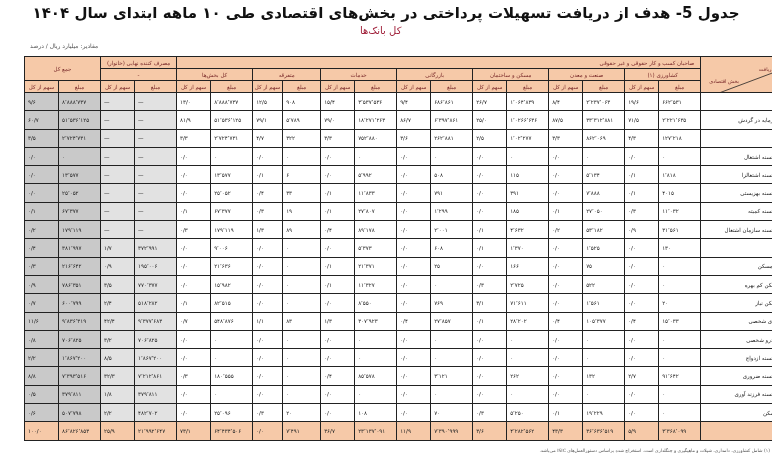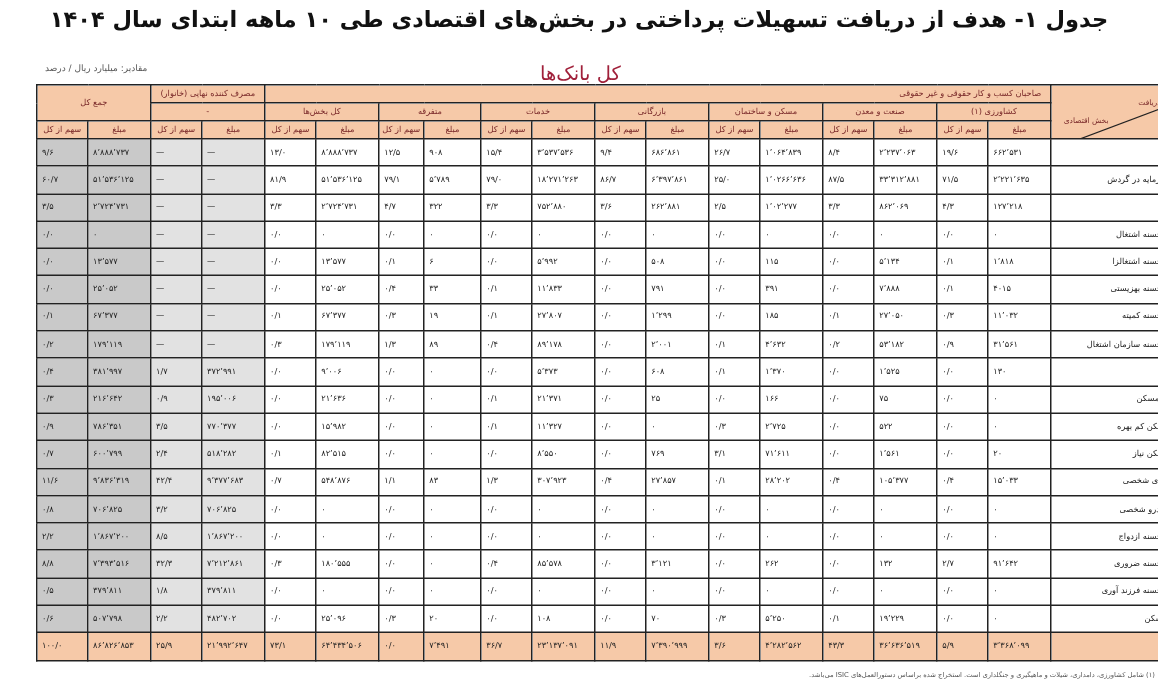--- a/index.html
+++ b/index.html
@@ -1,39 +1,39 @@
 <!DOCTYPE html>
 <html><head>
 <meta charset="utf-8">
 <style>
   html, body { margin:0; padding:0; background:#ffffff; }
   body { width:772px; height:456px; overflow:hidden; position:relative; font-family:"DejaVu Sans", sans-serif; }
   .title { position:absolute; top:4px; left:0; width:772px; text-align:center; direction:rtl; font-family:"DejaVu Sans", sans-serif; font-weight:bold; font-size:15px; color:#111; }
   .unit { position:absolute; top:42px; left:30px; font-size:6px; color:#555; direction:rtl; }
-  .banks { position:absolute; top:42px; left:360px; font-size:13px; color:#a0203a; direction:rtl; }
+  .banks { position:absolute; top:25px; left:360px; font-size:10px; color:#a0203a; direction:rtl; }
   table { position:absolute; top:56px; left:24px; width:746px; border-collapse:collapse; direction:rtl; table-layout:fixed; }
   td, th { border:1px solid #222; font-size:5.5px; height:17.3px; padding:0 2px; text-align:center; color:#222; overflow:hidden; white-space:nowrap; font-weight:normal; }
   th { background:#f6c9a8; color:#7a2a2a; height:11px; }
   th.group { text-align:right; padding-right:6px; }
   td.label { text-align:right; padding-right:4px; font-size:5.5px; }
   td.num { text-align:left; padding-left:3px; }
   td.hh { background:#e2e2e2; }
   td.tot { background:#c9c9c9; }
   tr.sum td { background:#f6c9a8; }
   th.tot-h { background:#f6c9a8; }
   .corner { position:relative; height:24px; }
   .corner .a { position:absolute; top:3px; right:3px; font-size:5px; }
   .corner .b { position:absolute; bottom:3px; left:6px; font-size:5px; }
   .corner svg { position:absolute; top:0; left:0; }
   .note { position:absolute; left:24px; width:746px; direction:rtl; font-size:4.5px; color:#555; }
 </style>
 </head>
 <body>
 
-<div class="title">جدول ۱- هدف از دریافت تسهیلات پرداختی در بخش‌های اقتصادی طی ۱۰ ماهه ابتدای سال ۱۴۰۴</div>
+<div class="title">جدول 5- هدف از دریافت تسهیلات پرداختی در بخش‌های اقتصادی طی ۱۰ ماهه ابتدای سال ۱۴۰۴</div>
 <div class="unit">مقادیر: میلیارد ریال / درصد</div>
 <div class="banks">کل بانک‌ها</div>
 
 <table>
   <colgroup>
     <col style="width:96px">
     <col style="width:42px">
       <col style="width:34px">
     <col style="width:42px">
       <col style="width:34px">

